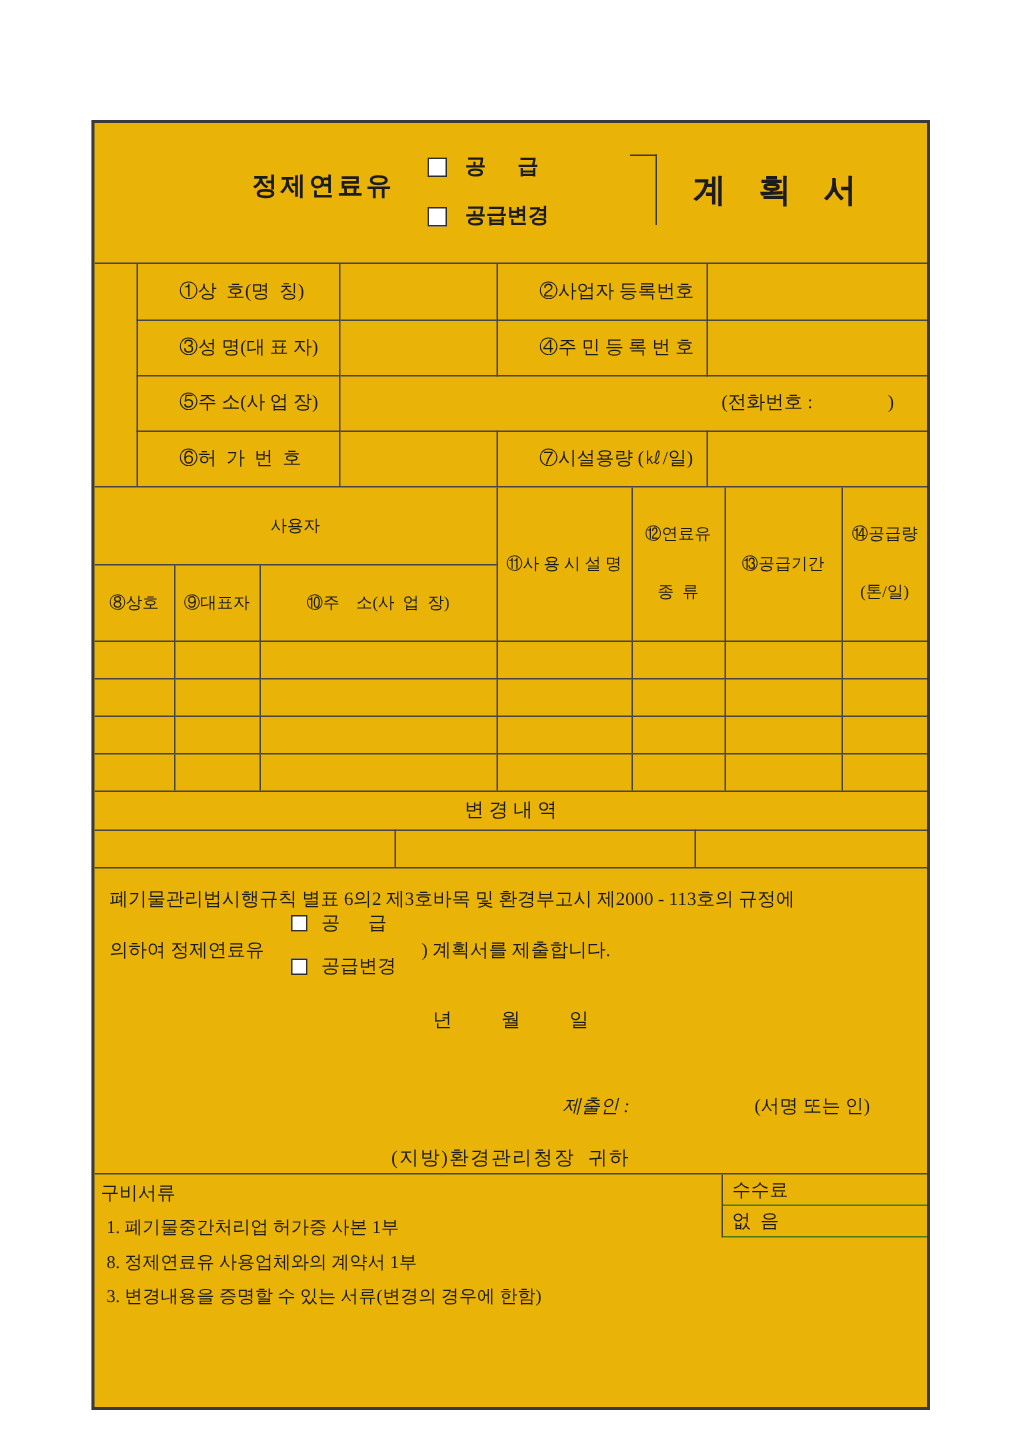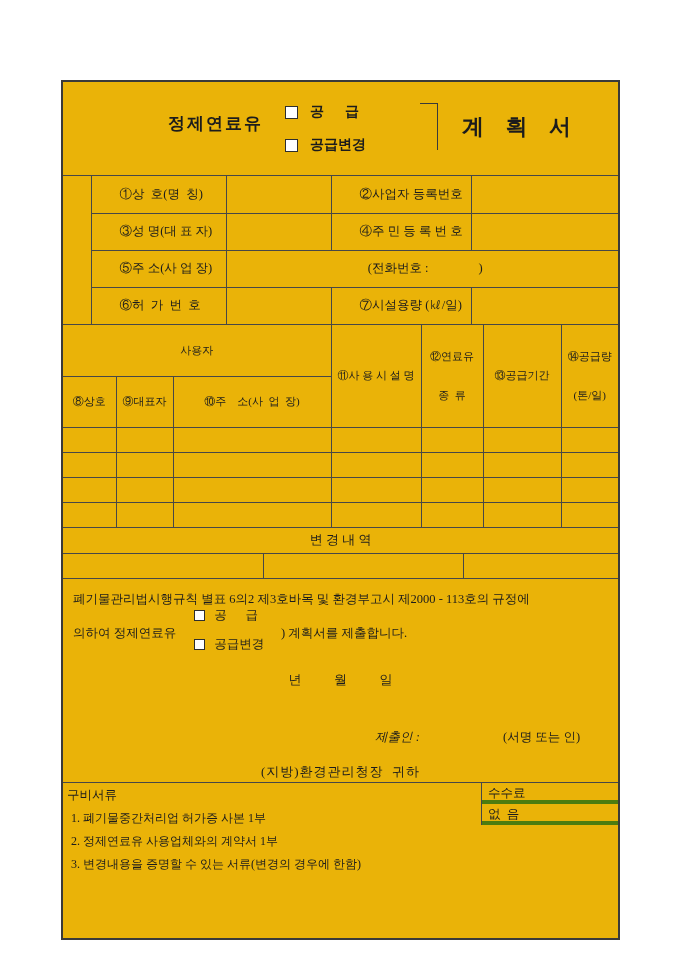--- a/index.html
+++ b/index.html
@@ -41,21 +41,21 @@
     border:1px solid #474747; font-size:12.5px;
     text-align:center; vertical-align:middle; white-space:pre;
     overflow:hidden;
   }
   .lbl { text-align:left; padding-left:9px; }
   .decl-row td { height:37px;padding-left:28px; }
   .vert {
     writing-mode:vertical-rl; text-orientation:upright;
     letter-spacing:9px; font-size:13px; margin:0 auto;
   }
-  .phone-cell { text-align:center; padding-right:22px; }
+  .phone-cell { text-align:right; padding-right:22px; }
 
   .plan-title { height:39px; line-height:38px; text-align:center; font-size:13px; white-space:pre; }
 
   .supply-head td { height:24px; font-size:11px; }
   .supply-row td { height:25px; }
   .two-line span { display:block; line-height:1.35; }
 
   .chg-head td { height:25px; font-size:13px; }
   .chg-row td { height:25px; }
 
@@ -74,21 +74,21 @@
   .st-recipient { position:absolute; top:184px; width:100%; text-align:center; font-size:13px; letter-spacing:1px; white-space:pre; }
 
   
   .footer { height:144px; font-size:12.5px; }
   .docs-title { position:absolute; left:4px; top:4px; }
   .doc-item { position:absolute; left:8px; font-size:12px; white-space:pre;text-align:right; }
   .doc-item.i1 { top:27px; }
   .doc-item.i2 { top:50px; }
   .doc-item.i3 { top:73px; }
   .fee-box { position:absolute; left:418px; top:0; width:141px; border-left:1px solid #474747; }
-  .fee-row { height:21px; line-height:20px; padding-left:6px; border-bottom:4px solid #4d7c0f; white-space:pre; }
+  .fee-row { height:21px; line-height:20px; padding-left:6px; border-bottom:1px solid #4d7c0f; white-space:pre; }
 </style>
 </head>
 <body>
 
 <div class="form">
 
   <div class="title-block">
     <span class="t-subject">정제연료유</span>
     <span class="cb-row1">
       <span class="cb-box"></span>
@@ -244,21 +244,21 @@
     <span class="st-suffix">) 계획서를 제출합니다.</span>
     <div class="st-date">년          월          일</div>
     <span class="st-submitter">제출인 :</span>
     <span class="st-sign">(서명 또는 인)</span>
     <div class="st-recipient">(지방)환경관리청장  귀하</div>
   </div>
 
   <div class="sec footer">
     <span class="docs-title">구비서류</span>
     <div class="doc-item i1">1. 폐기물중간처리업 허가증 사본 1부</div>
-    <div class="doc-item i2">2. 정제연료유 사용업체와의 계약서 1부</div>
+    <div class="doc-item i2">8. 정제연료유 사용업체와의 계약서 1부</div>
     <div class="doc-item i3">3. 변경내용을 증명할 수 있는 서류(변경의 경우에 한함)</div>
     <div class="fee-box">
       <div class="fee-row">수수료</div>
       <div class="fee-row">없  음</div>
     </div>
   </div>
 
 </div>
 
 </body></html>

